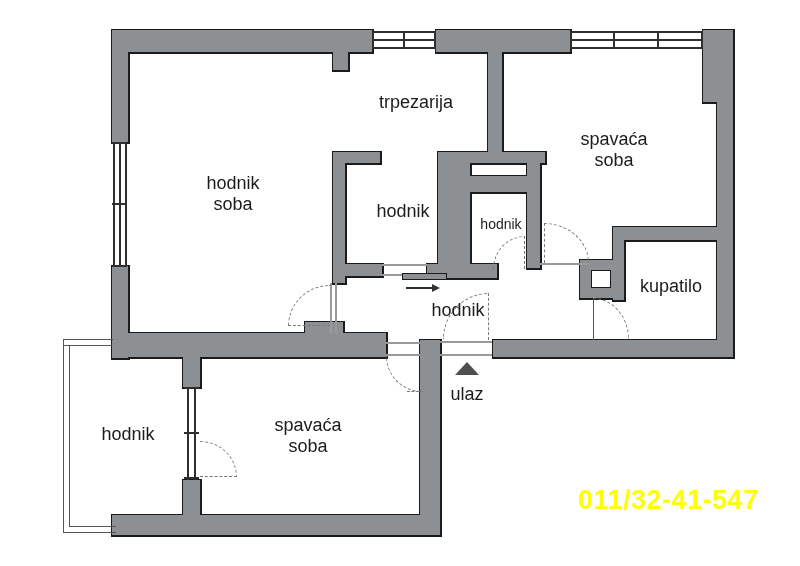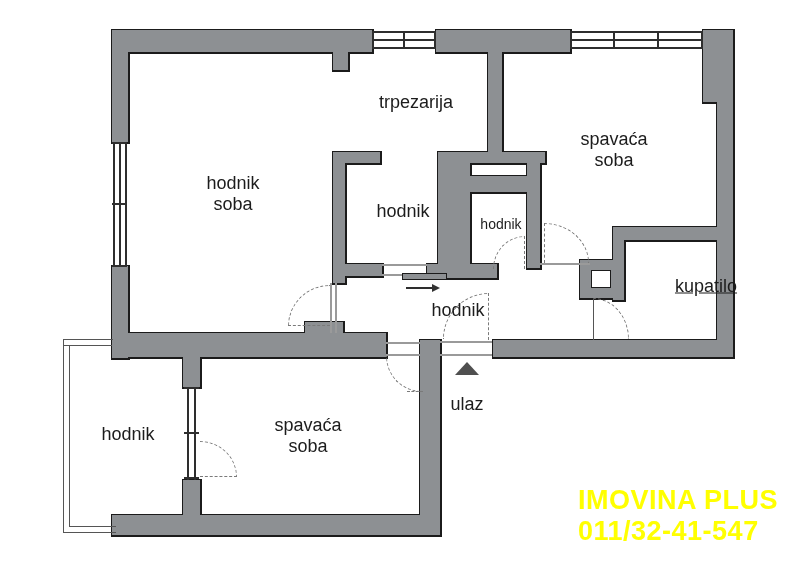--- a/index.html
+++ b/index.html
@@ -185,38 +185,37 @@
     <span></span>
   </div>
   <div class="lbl small" style="left:501px;top:224px;">
     <span>hodnik</span>
     <span></span>
   </div>
   <div class="lbl" style="left:614px;top:150px;">
     <span>spavaća</span>
     <span>soba</span>
   </div>
-  <div class="lbl" style="left:706px;top:286px;text-decoration:underline;">
+  <div class="lbl" style="left:671px;top:286px;">
     <span>kupatilo</span>
     <span></span>
   </div>
   <div class="lbl" style="left:458px;top:310px;">
     <span>hodnik</span>
     <span></span>
   </div>
   <div class="lbl" style="left:128px;top:434px;">
     <span>hodnik</span>
     <span></span>
   </div>
   <div class="lbl" style="left:308px;top:436px;">
     <span>spavaća</span>
     <span>soba</span>
   </div>
-  <div class="lbl" style="left:467px;top:404px;">
+  <div class="lbl" style="left:467px;top:394px;">
     <span>ulaz</span>
   </div>
 
   <div class="wm" style="color: rgb(255, 255, 0);">
-    <div>IMOVINA PLUS</div>
     <div>011/32-41-547</div>
   </div>
 
 </div>
 
 </body></html>

